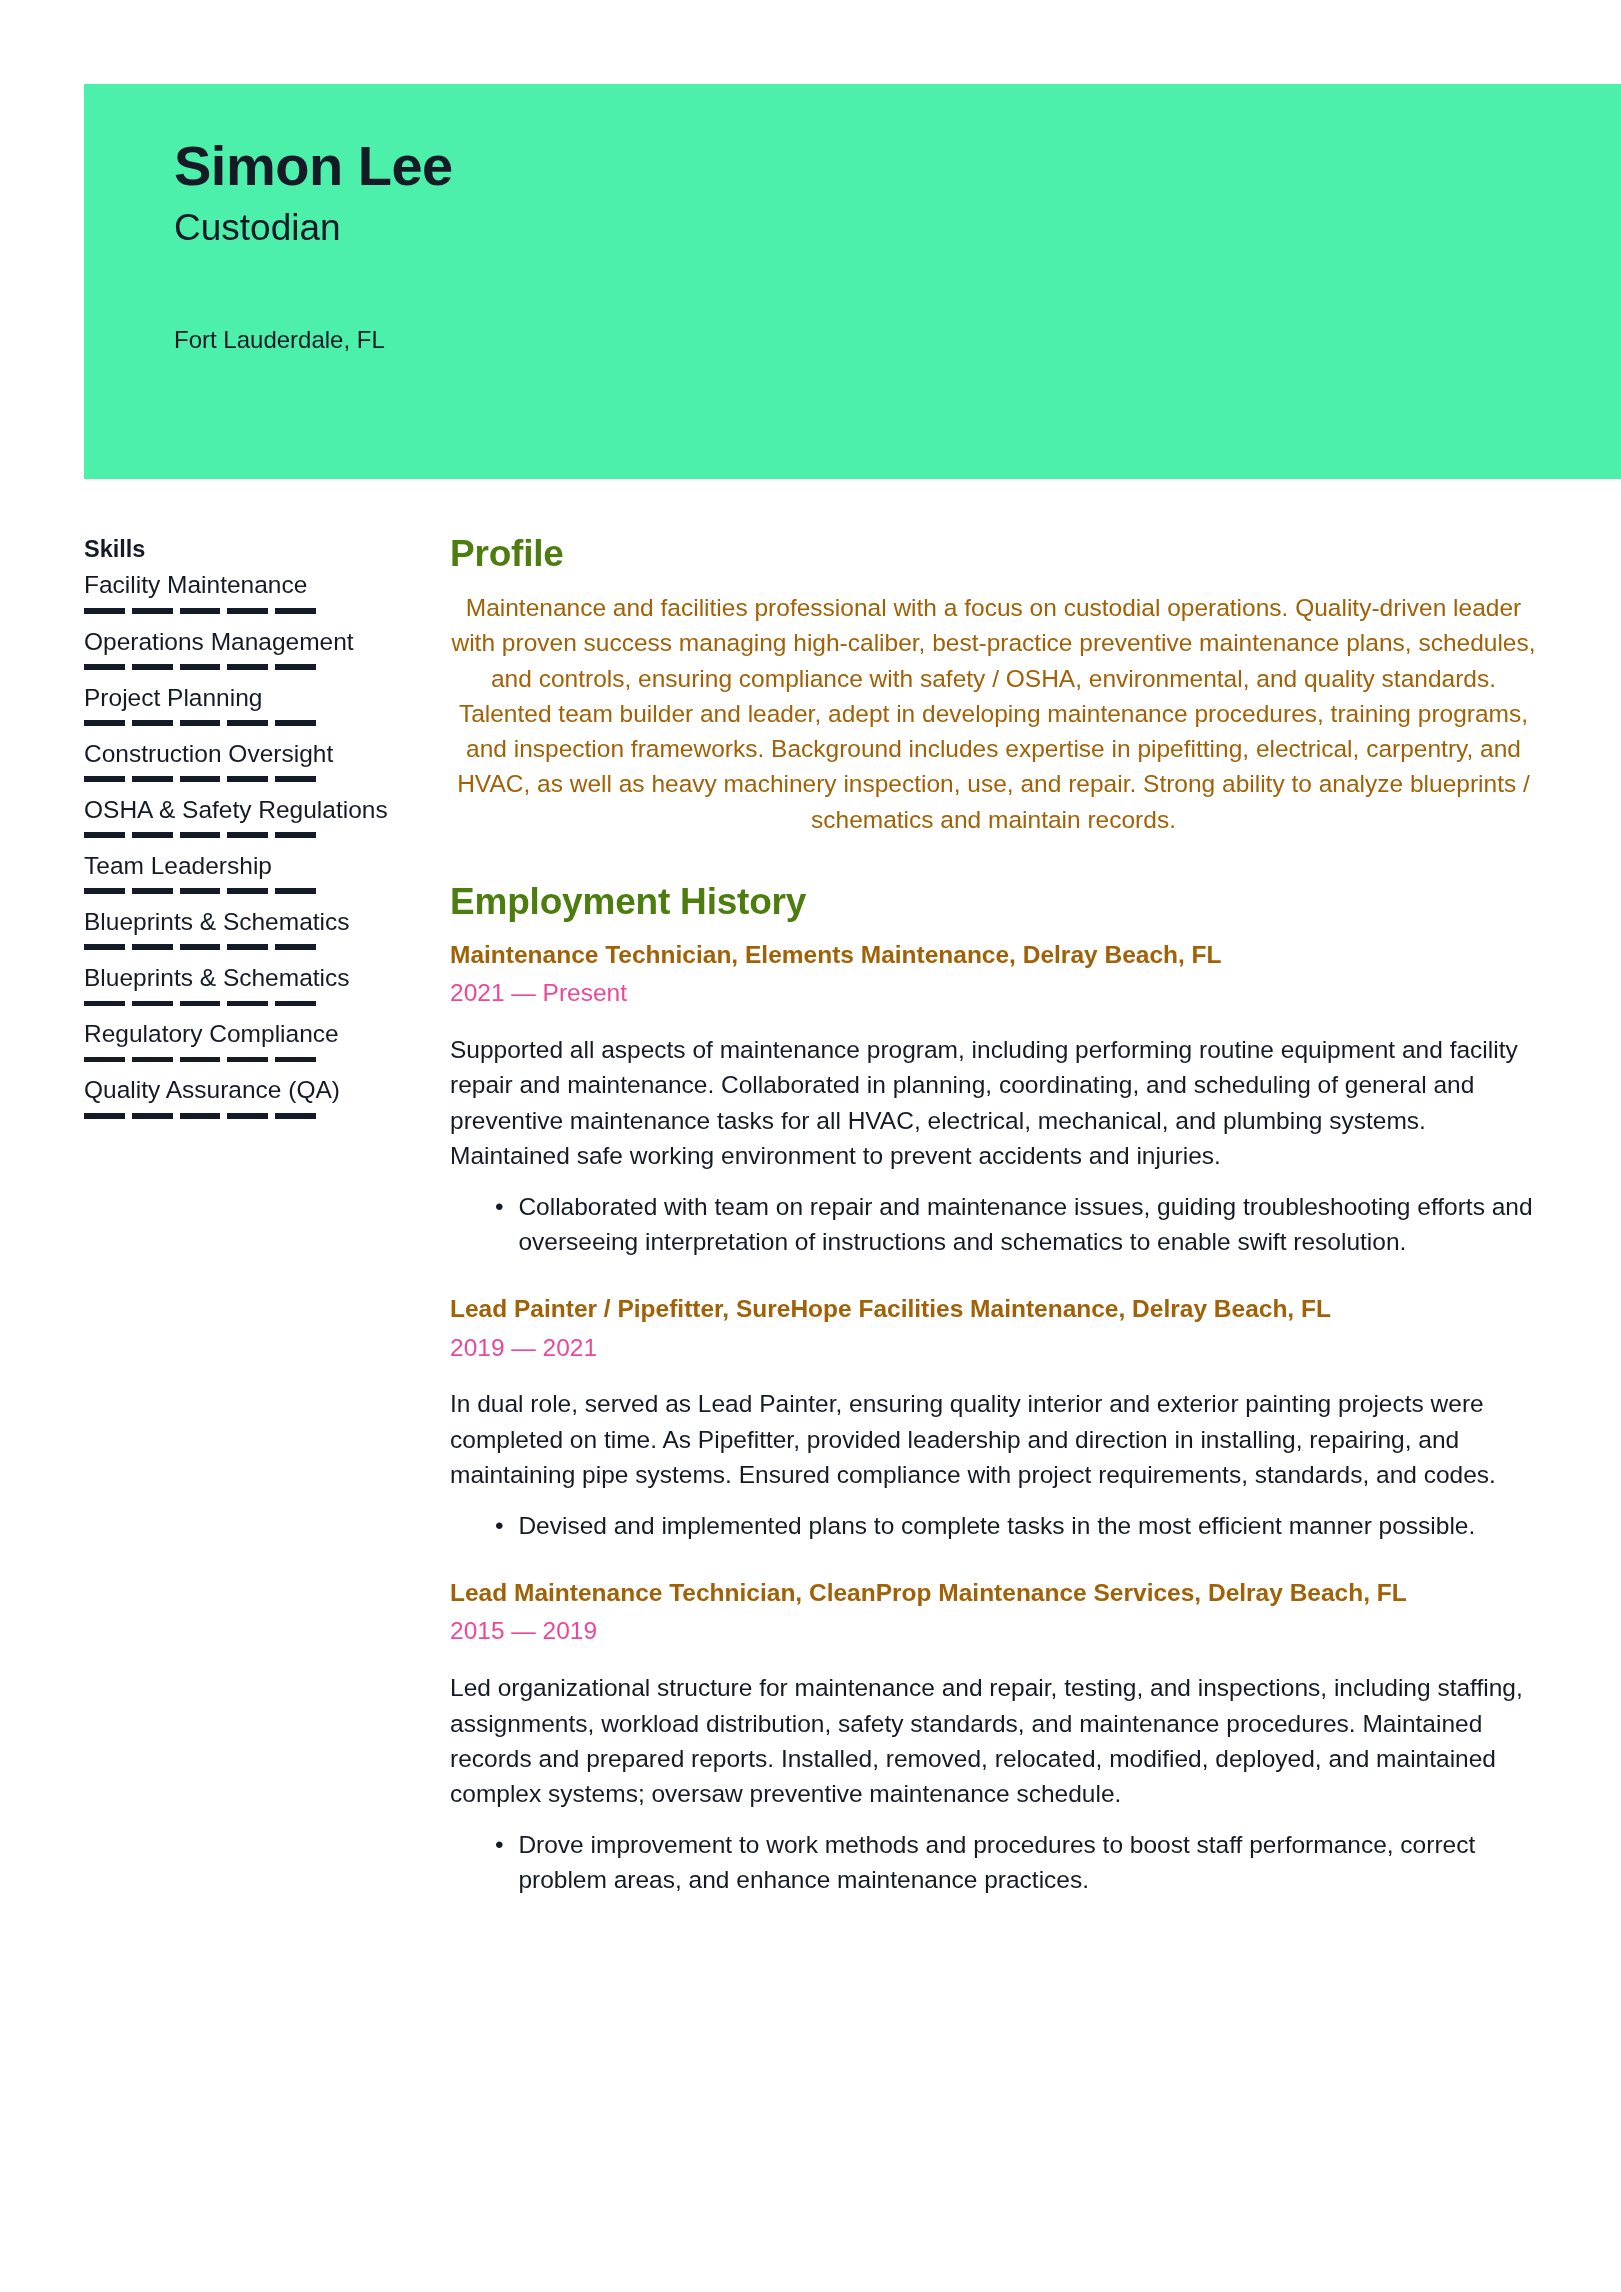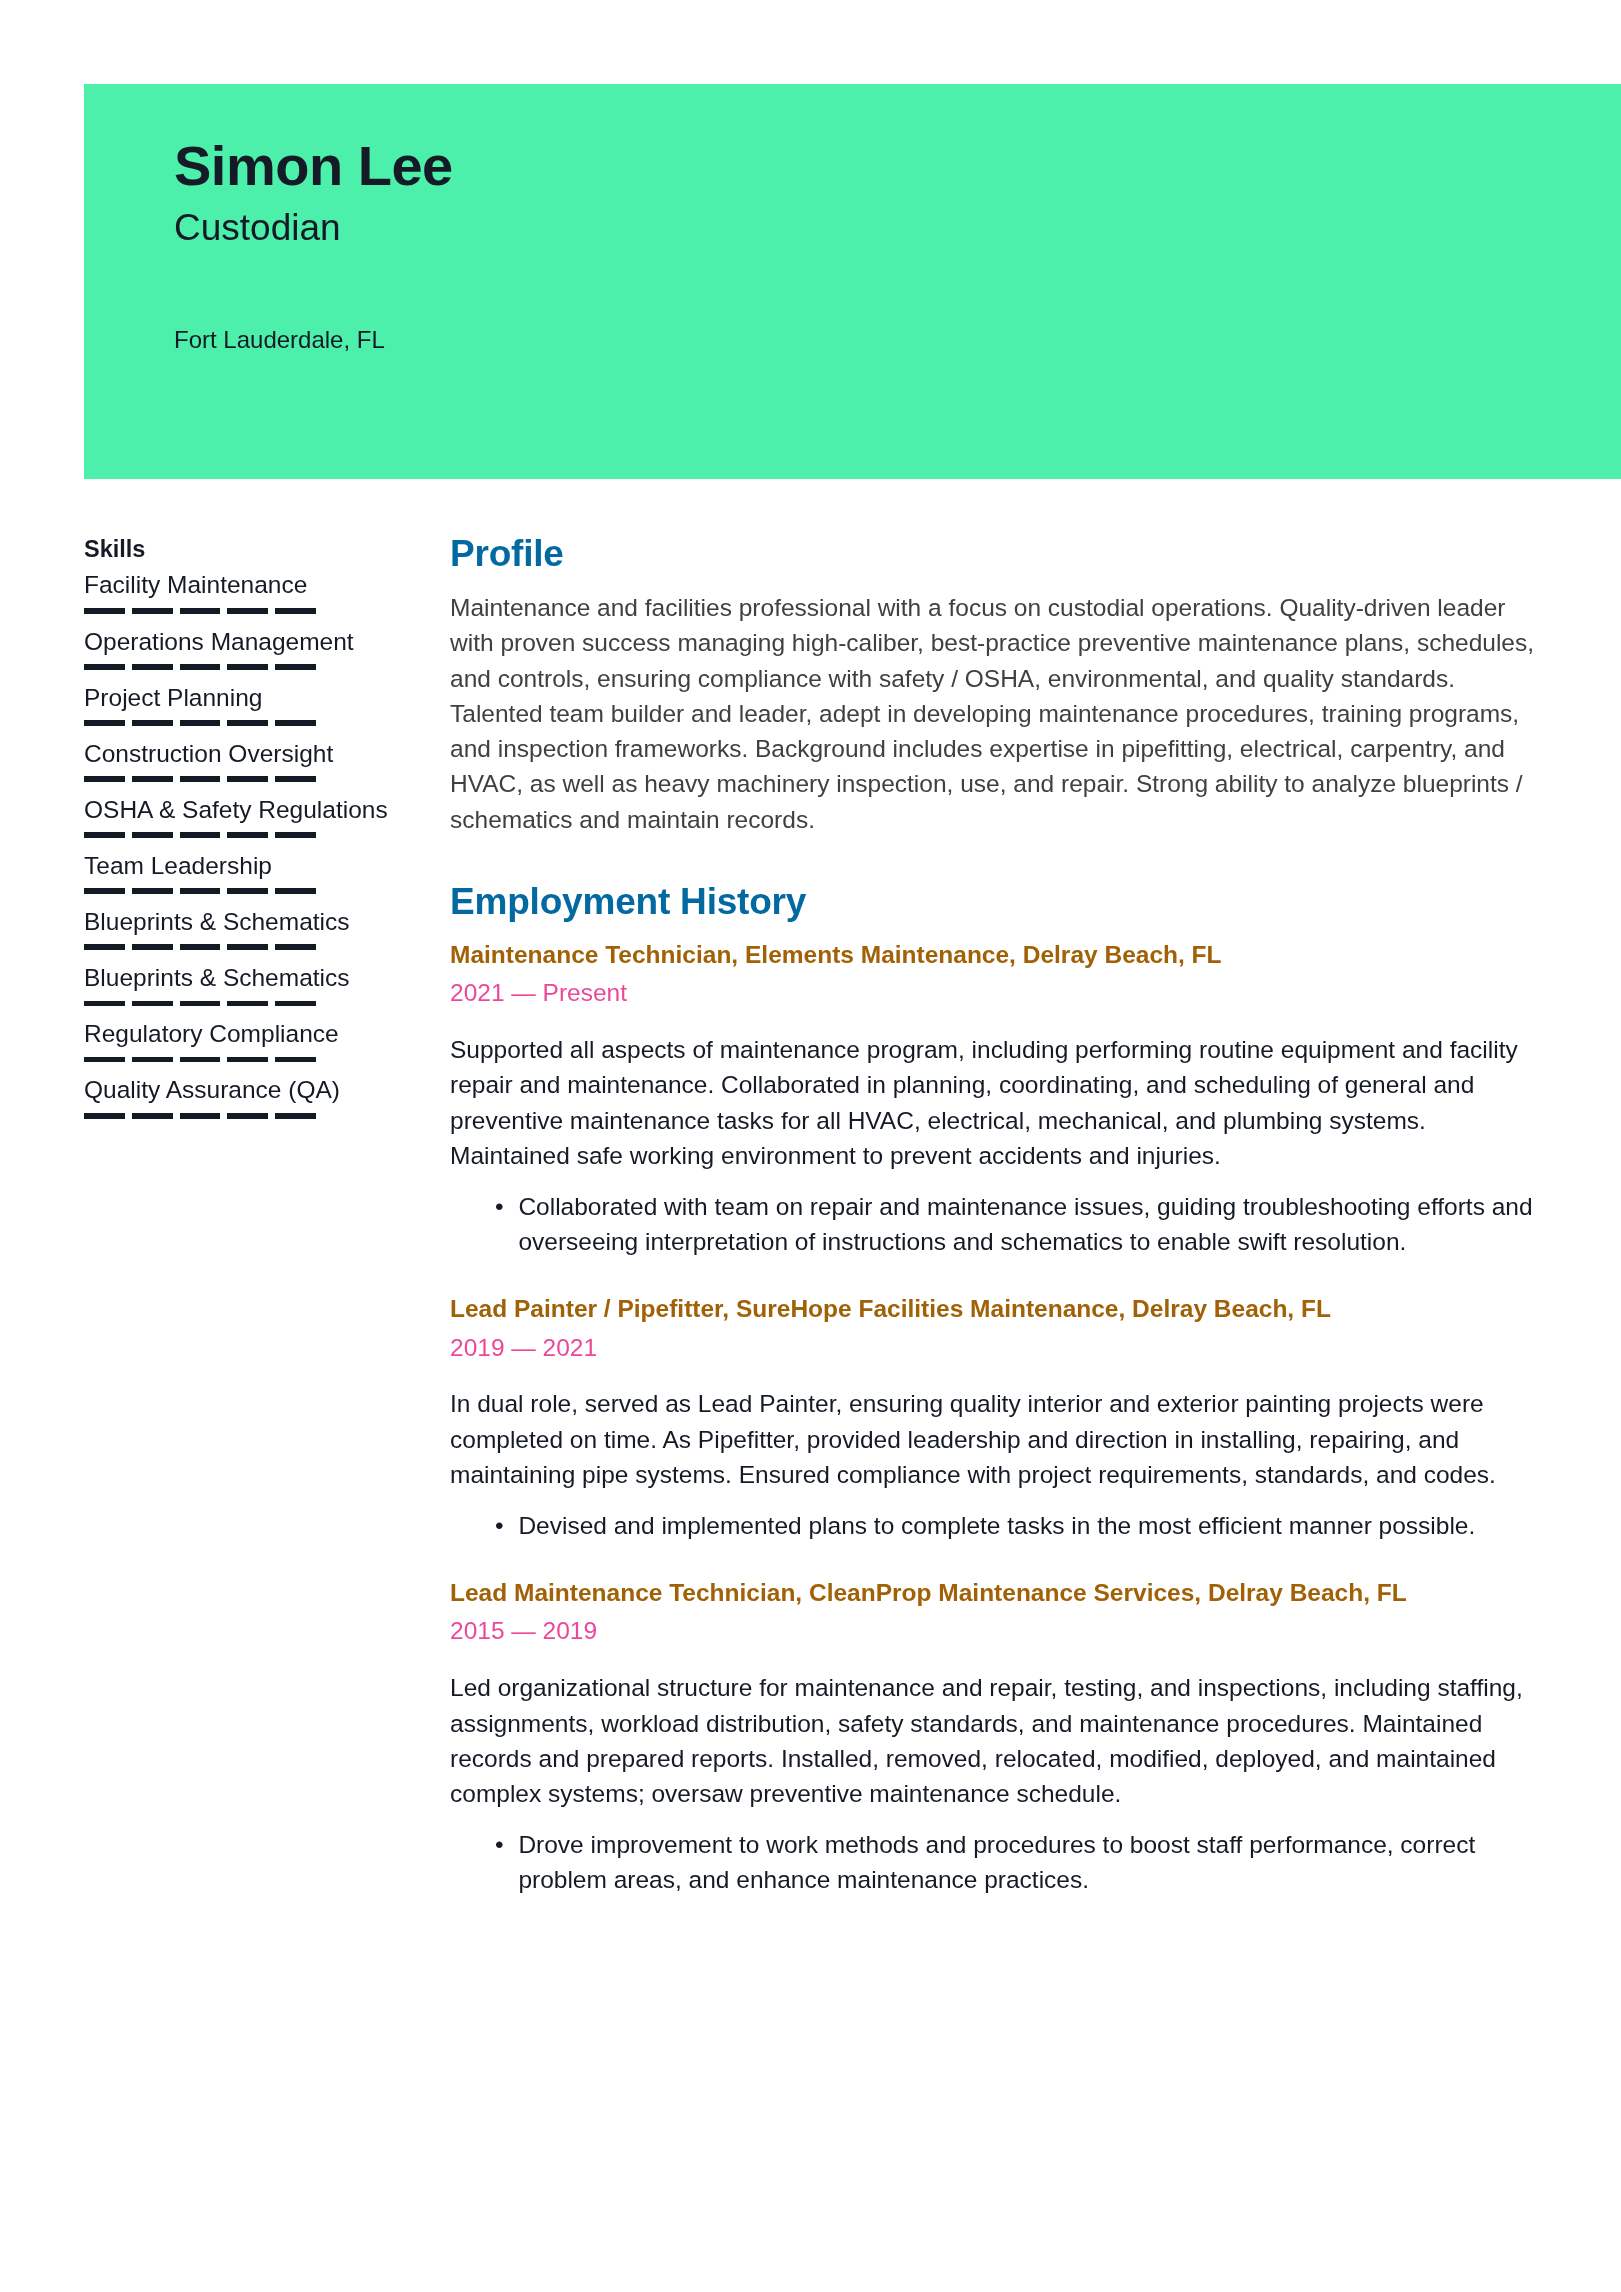--- a/index.html
+++ b/index.html
@@ -110,31 +110,31 @@
     background: #151b26;
     border-radius: 0;
   }
 
   
   .section-heading {
     font-size: 37px;
     font-weight: bold;
     line-height: 1.2;
     margin: 0 0 13.7px 0;
-    color: #0369a1;
+    color: #4d7c0f;
     letter-spacing: -0.2px;
   }
   .section-heading.emp { margin-top: 43px; }
 
   .para {
     font-size: 24.5px;
     line-height: 1.44;
-    color: #404040;
-    margin: 0;
-    text-align: left;
+    color: #a16207;
+    margin: 0;
+    text-align: center;
   }
 
   .job { margin-top: 0; }
   .job + .job { margin-top: 33px; }
 
   .job-heading {
     font-size: 24.5px;
     font-weight: bold;
     line-height: 1.36;
     color: #a16207;

